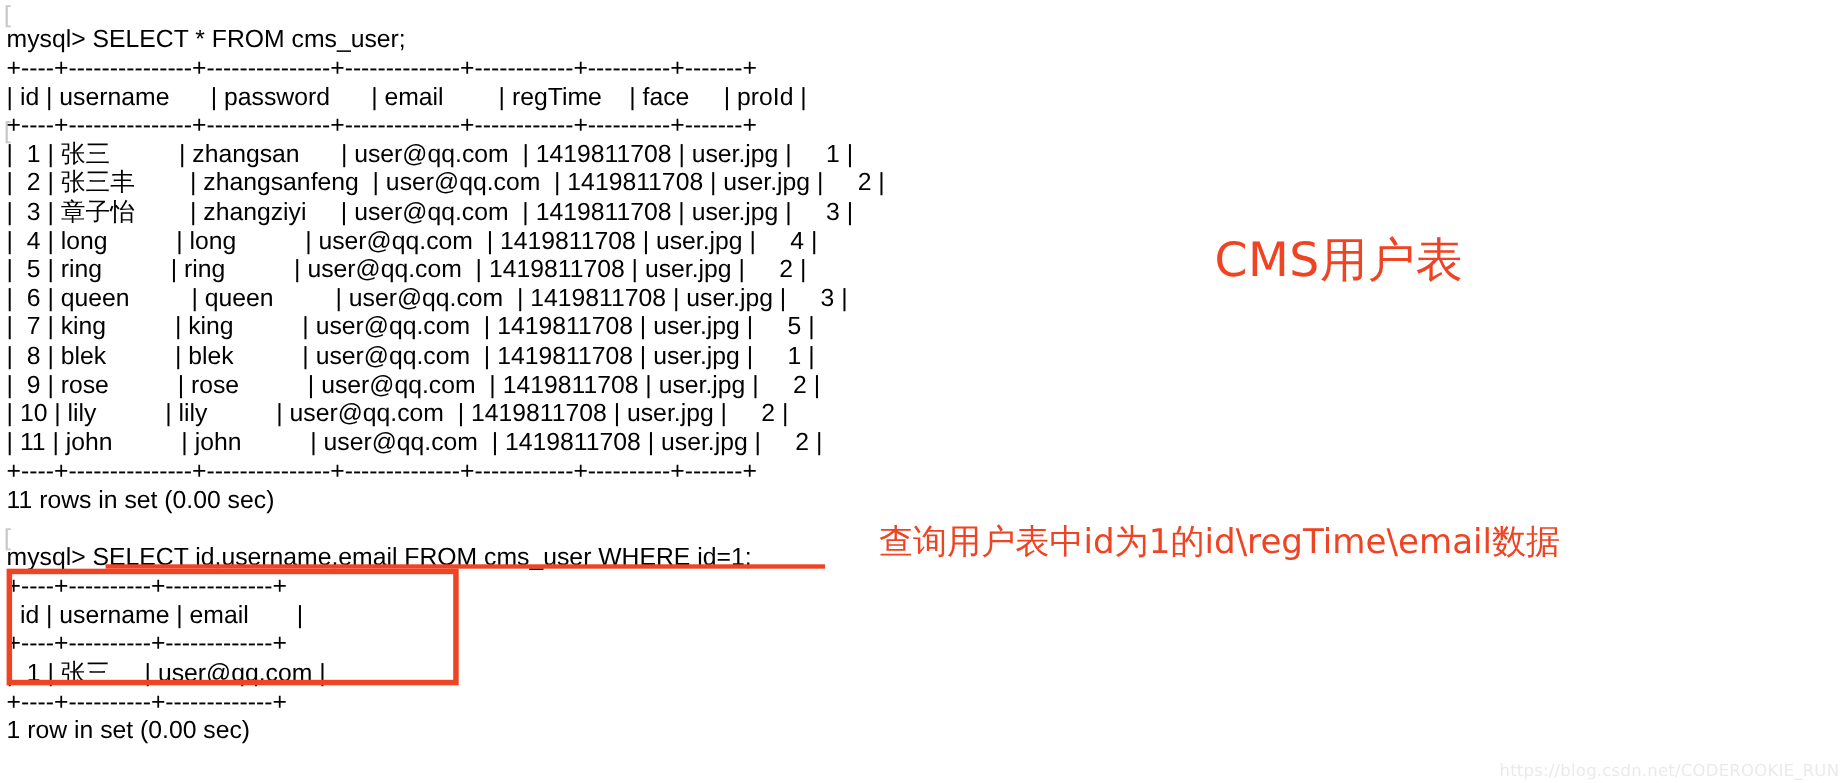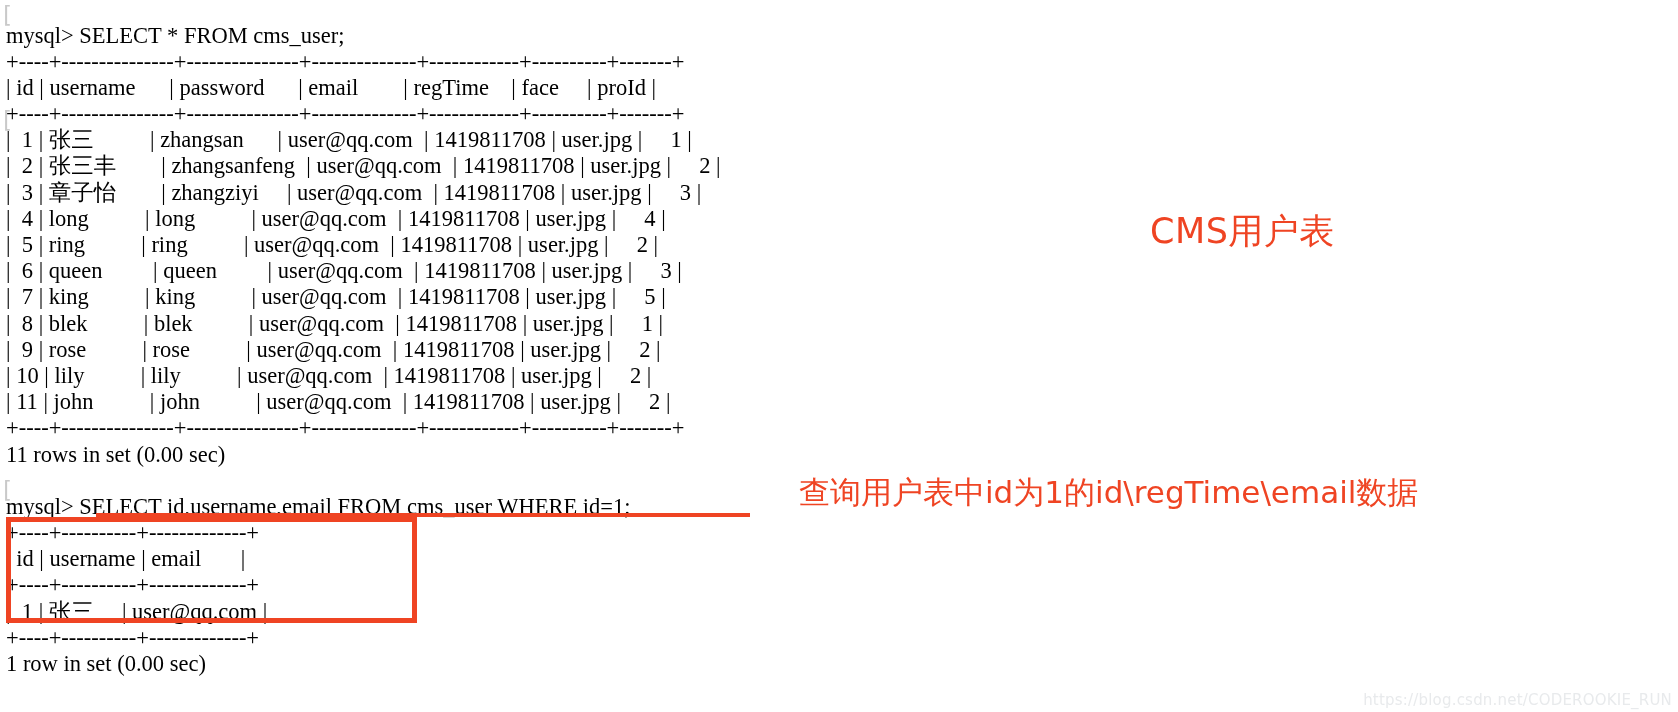--- a/index.html
+++ b/index.html
@@ -13,21 +13,21 @@
     position: relative;
     overflow: hidden;
     font-family: "DejaVu Sans Mono", "Liberation Mono", monospace;
   }
 
   
   .term {
     position: absolute;
     left: 6px;
     top: 0px;
-    font-family: Liberation Serif, serif;
+    font-family: Liberation Sans, sans-serif;
     font-size: 22.5px;
     line-height: 26.2px;
     color: #000000;
     white-space: pre;
     letter-spacing: 0px;
     -webkit-font-smoothing: none;
   }
   .term .line { display: block; height: 26.2px; }
   .blank { visibility: hidden; }
 
@@ -42,23 +42,23 @@
 
   
   .anno-title {
     position: absolute;
     color: #ef4423;
     font-family: "DejaVu Sans", "Liberation Sans", sans-serif;
     font-weight: 400;
     white-space: nowrap;
   }
   #cms-title {
-    left: 1150px;
+    left: 1104px;
     top: 208px;
-    font-size: 35px;
+    font-size: 43px;
     letter-spacing: 0.5px;
     text-align: right;
   }
   #query-note {
     left: 799px;
     top: 472px;
     font-size: 31px;
     letter-spacing: 0px;
   }
 

